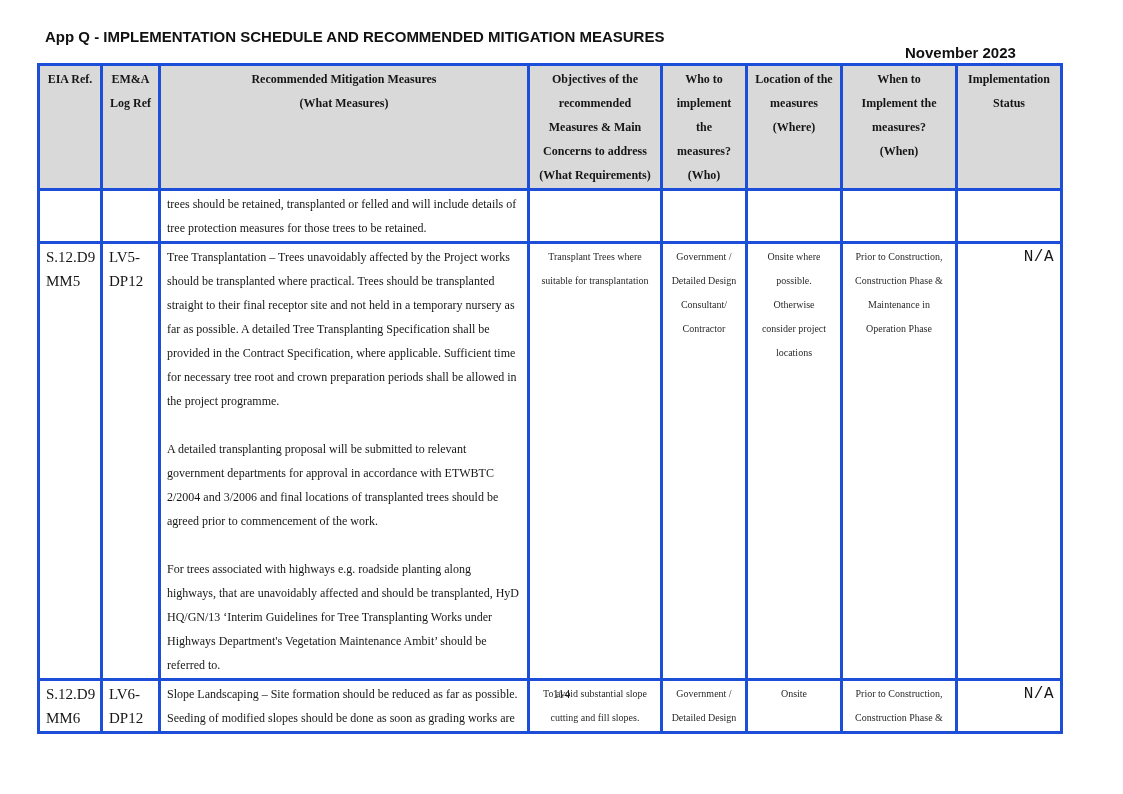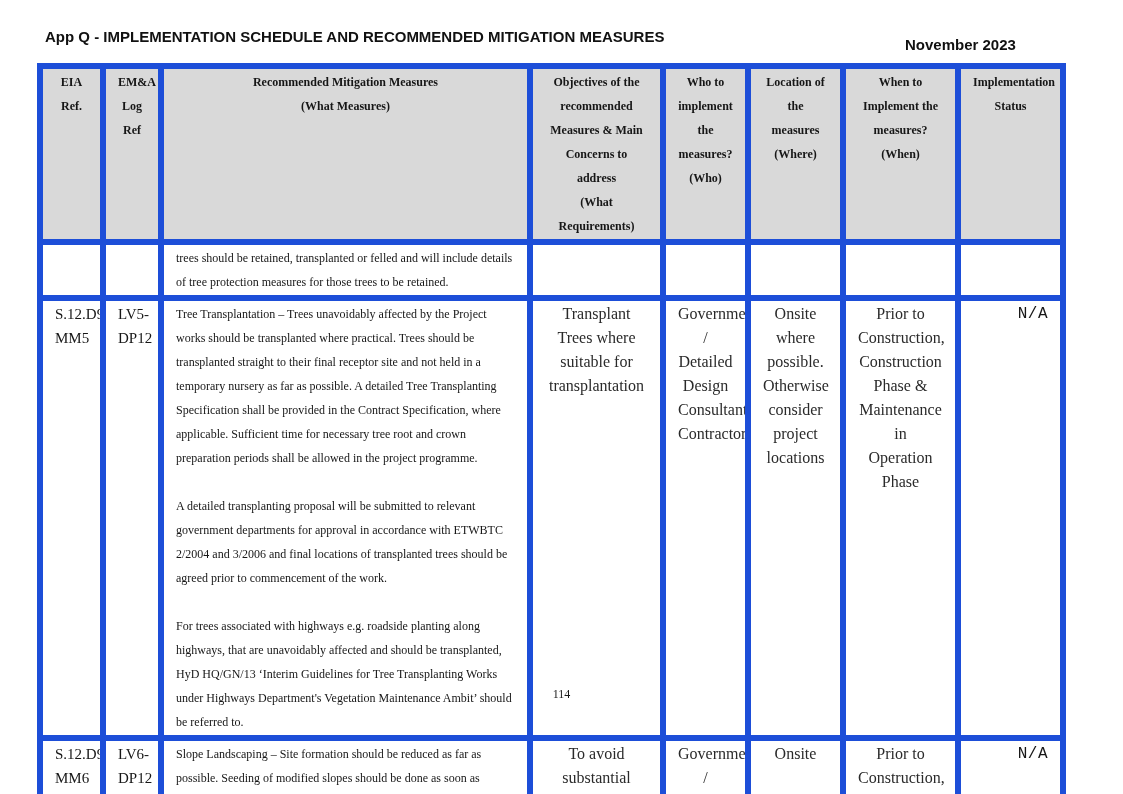--- a/index.html
+++ b/index.html
@@ -12,54 +12,54 @@
     overflow:hidden;
     margin:0 auto;
   }
   .doc-title {
     position:absolute; left:45px; top:28px;
     font-family:"Liberation Sans", sans-serif;
     font-weight:bold; font-size:15px; color:#111;
     white-space:nowrap;
   }
   .doc-date {
-    position:absolute; left:905px; top:36px;
+    position:absolute; left:905px; top:44px;
     font-family:"Liberation Sans", sans-serif;
     font-weight:bold; font-size:15px; color:#111;
     white-space:nowrap;
   }
   table.schedule {
     position:absolute; left:37px; top:63px;
     width:1023px;
     border-collapse:collapse; table-layout:fixed;
     border:2px solid #1c1c1c;
     border-top-width:3px; border-bottom-width:3px;
   }
   table.schedule th, table.schedule td {
-    border:6px solid #1d4ed8;
+    border:3px solid #1d4ed8;
     vertical-align:top;
     white-space:pre-line;
     overflow:hidden;
     line-height:24px;
-    padding:1px 12px;
+    padding:1px 6px;
   }
   thead tr { height:119px; }
   thead th {
     background:#d9d9d9;
     font-weight:bold;
     font-size:12px;
     text-align:center;
     padding-top:3px;
   }
   tr.row-cont  { height:48px;  }
   tr.row-mm5   { height:433px; }
   tr.row-mm6   { height:48px;  }
   td.c-ref, td.c-log { font-size:15px; text-align:left; padding-left:6px; }
   td.c-meas  { font-size:12px; text-align:left; padding-left:8px; padding-right:7px; }
-  td.c-obj, td.c-who, td.c-where, td.c-when { font-size:16px; text-align:center; color:#2a2a2a; }
+  td.c-obj, td.c-who, td.c-where, td.c-when { font-size:10px; text-align:center; color:#2a2a2a; }
   td.c-status { font-size:16px; text-align:right; letter-spacing:0.5px;font-family:Liberation Mono, monospace; }
   .page-number {
     position:absolute; top:687px; left:0;
     width:100%; text-align:center;
     font-size:12px; color:#1a1a1a;
   }
 </style>
 </head>
 <body>
 

